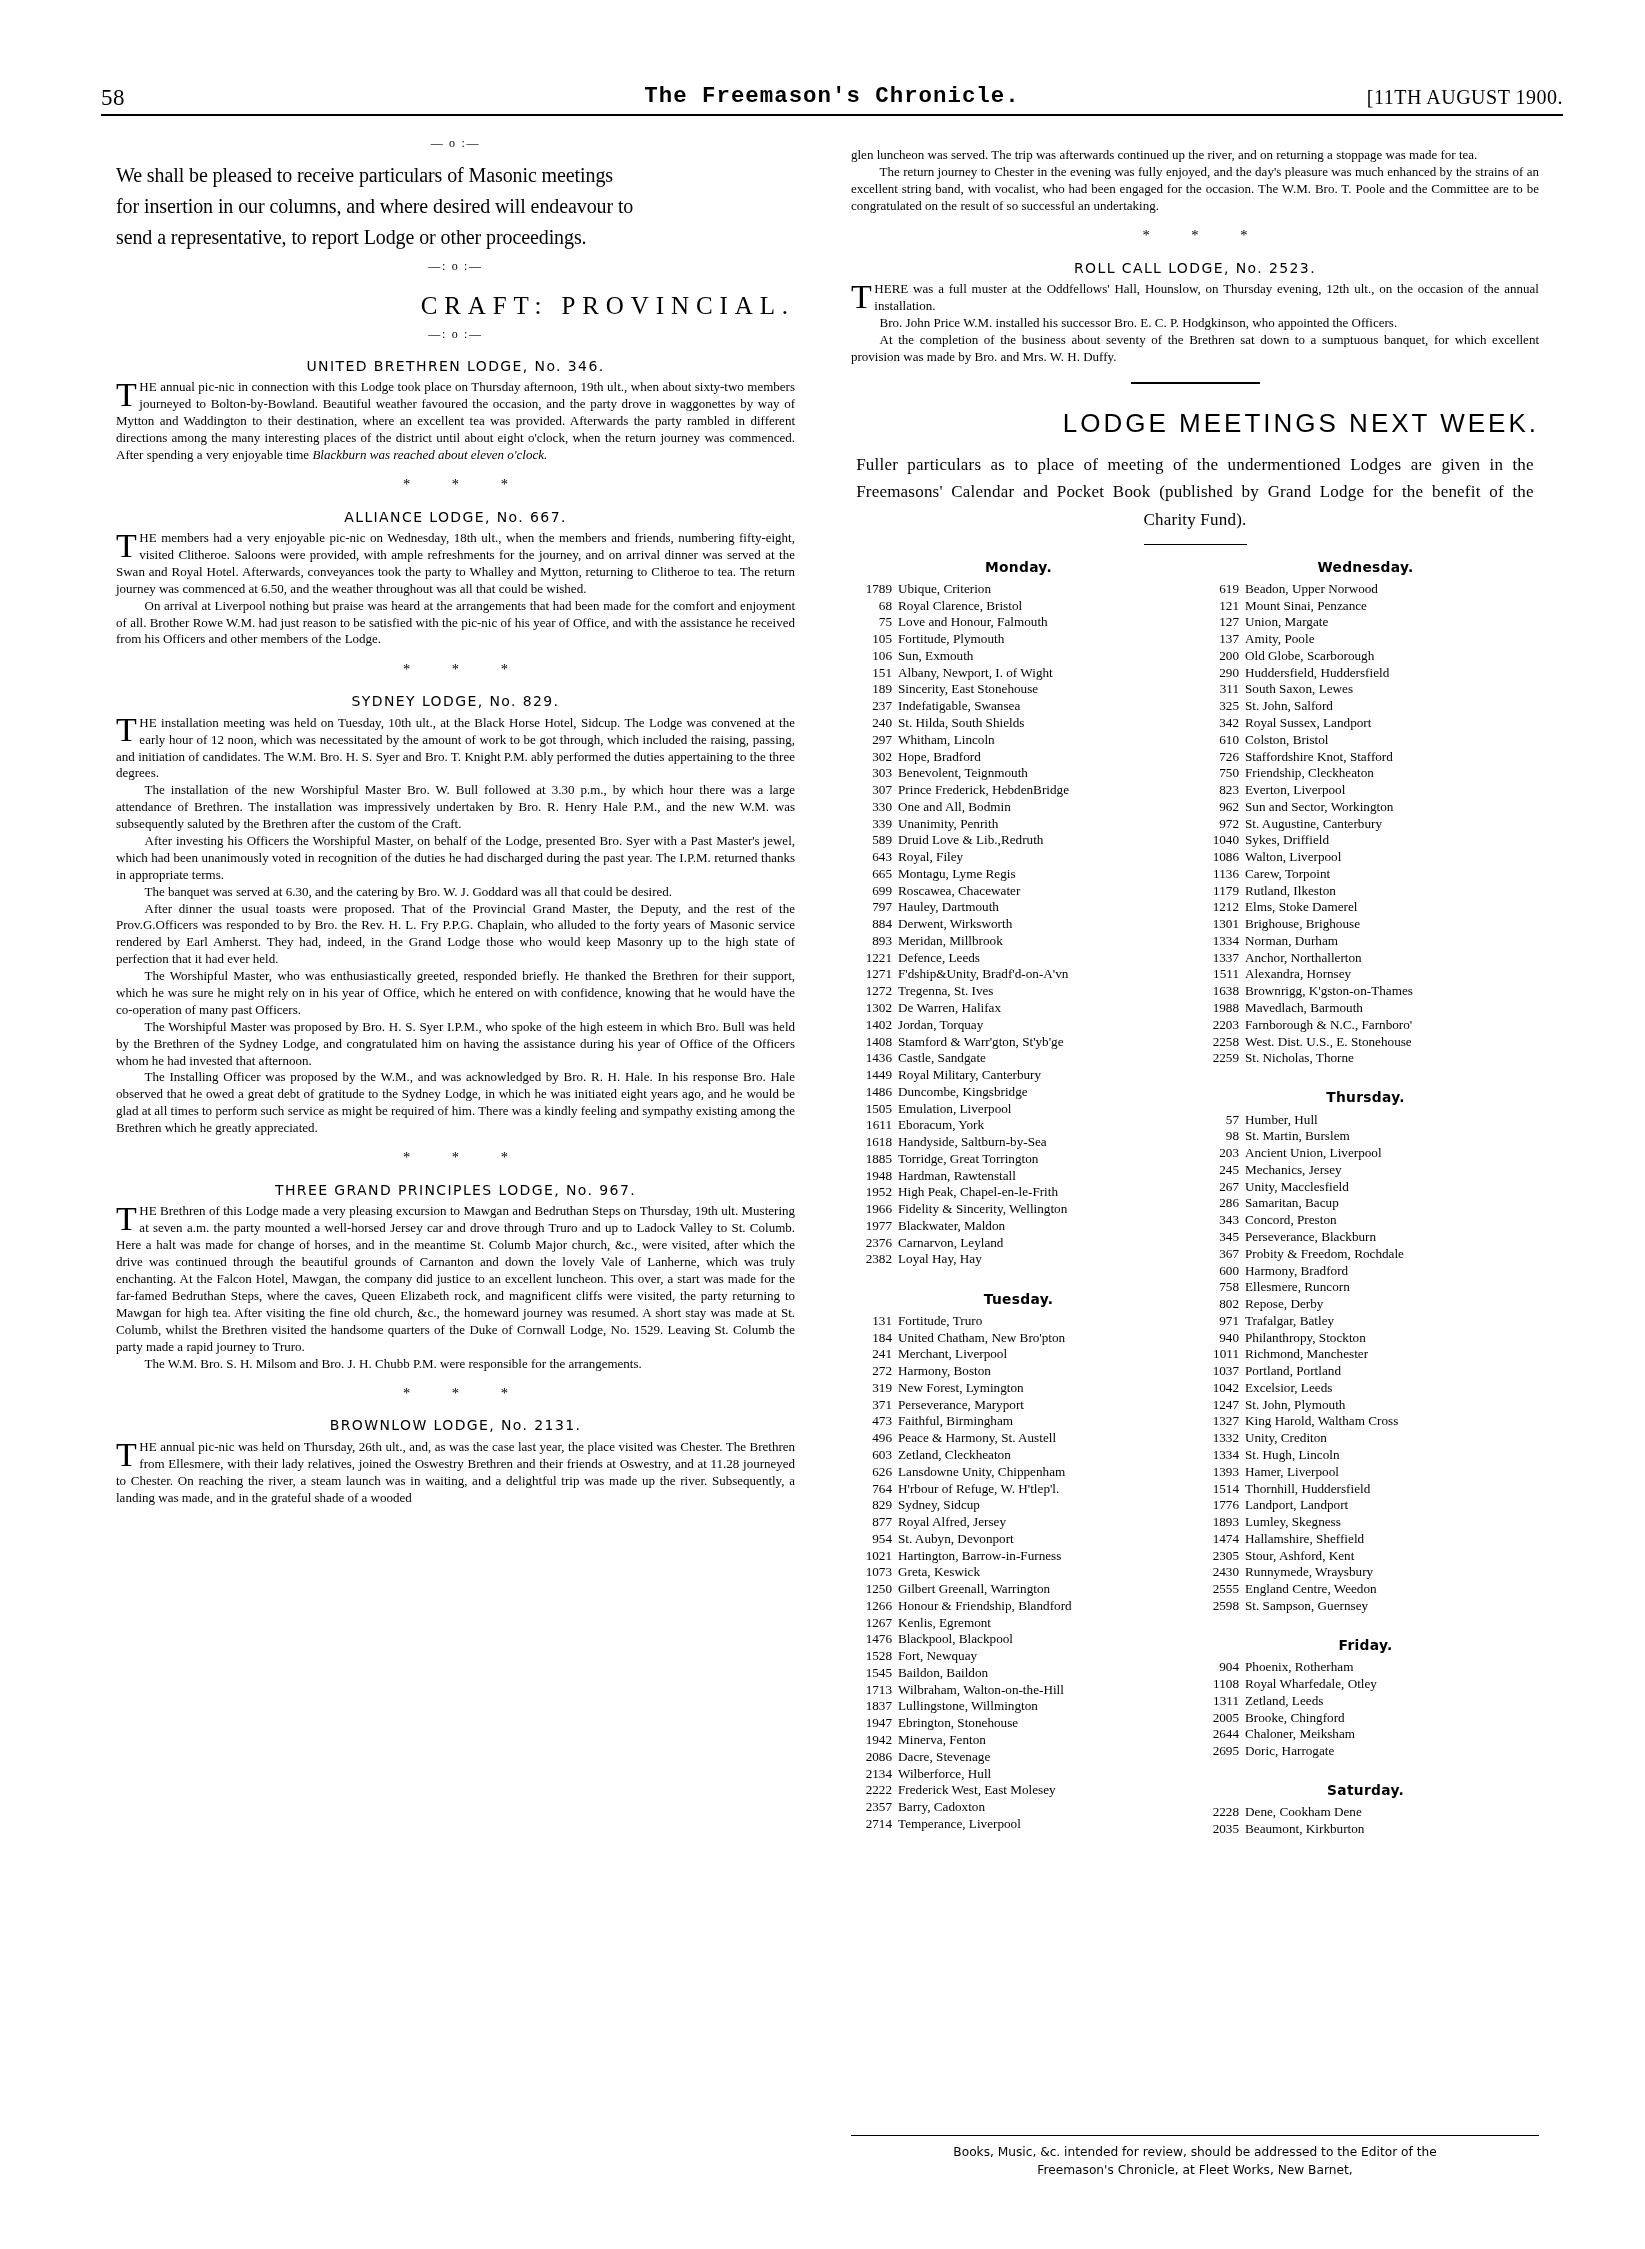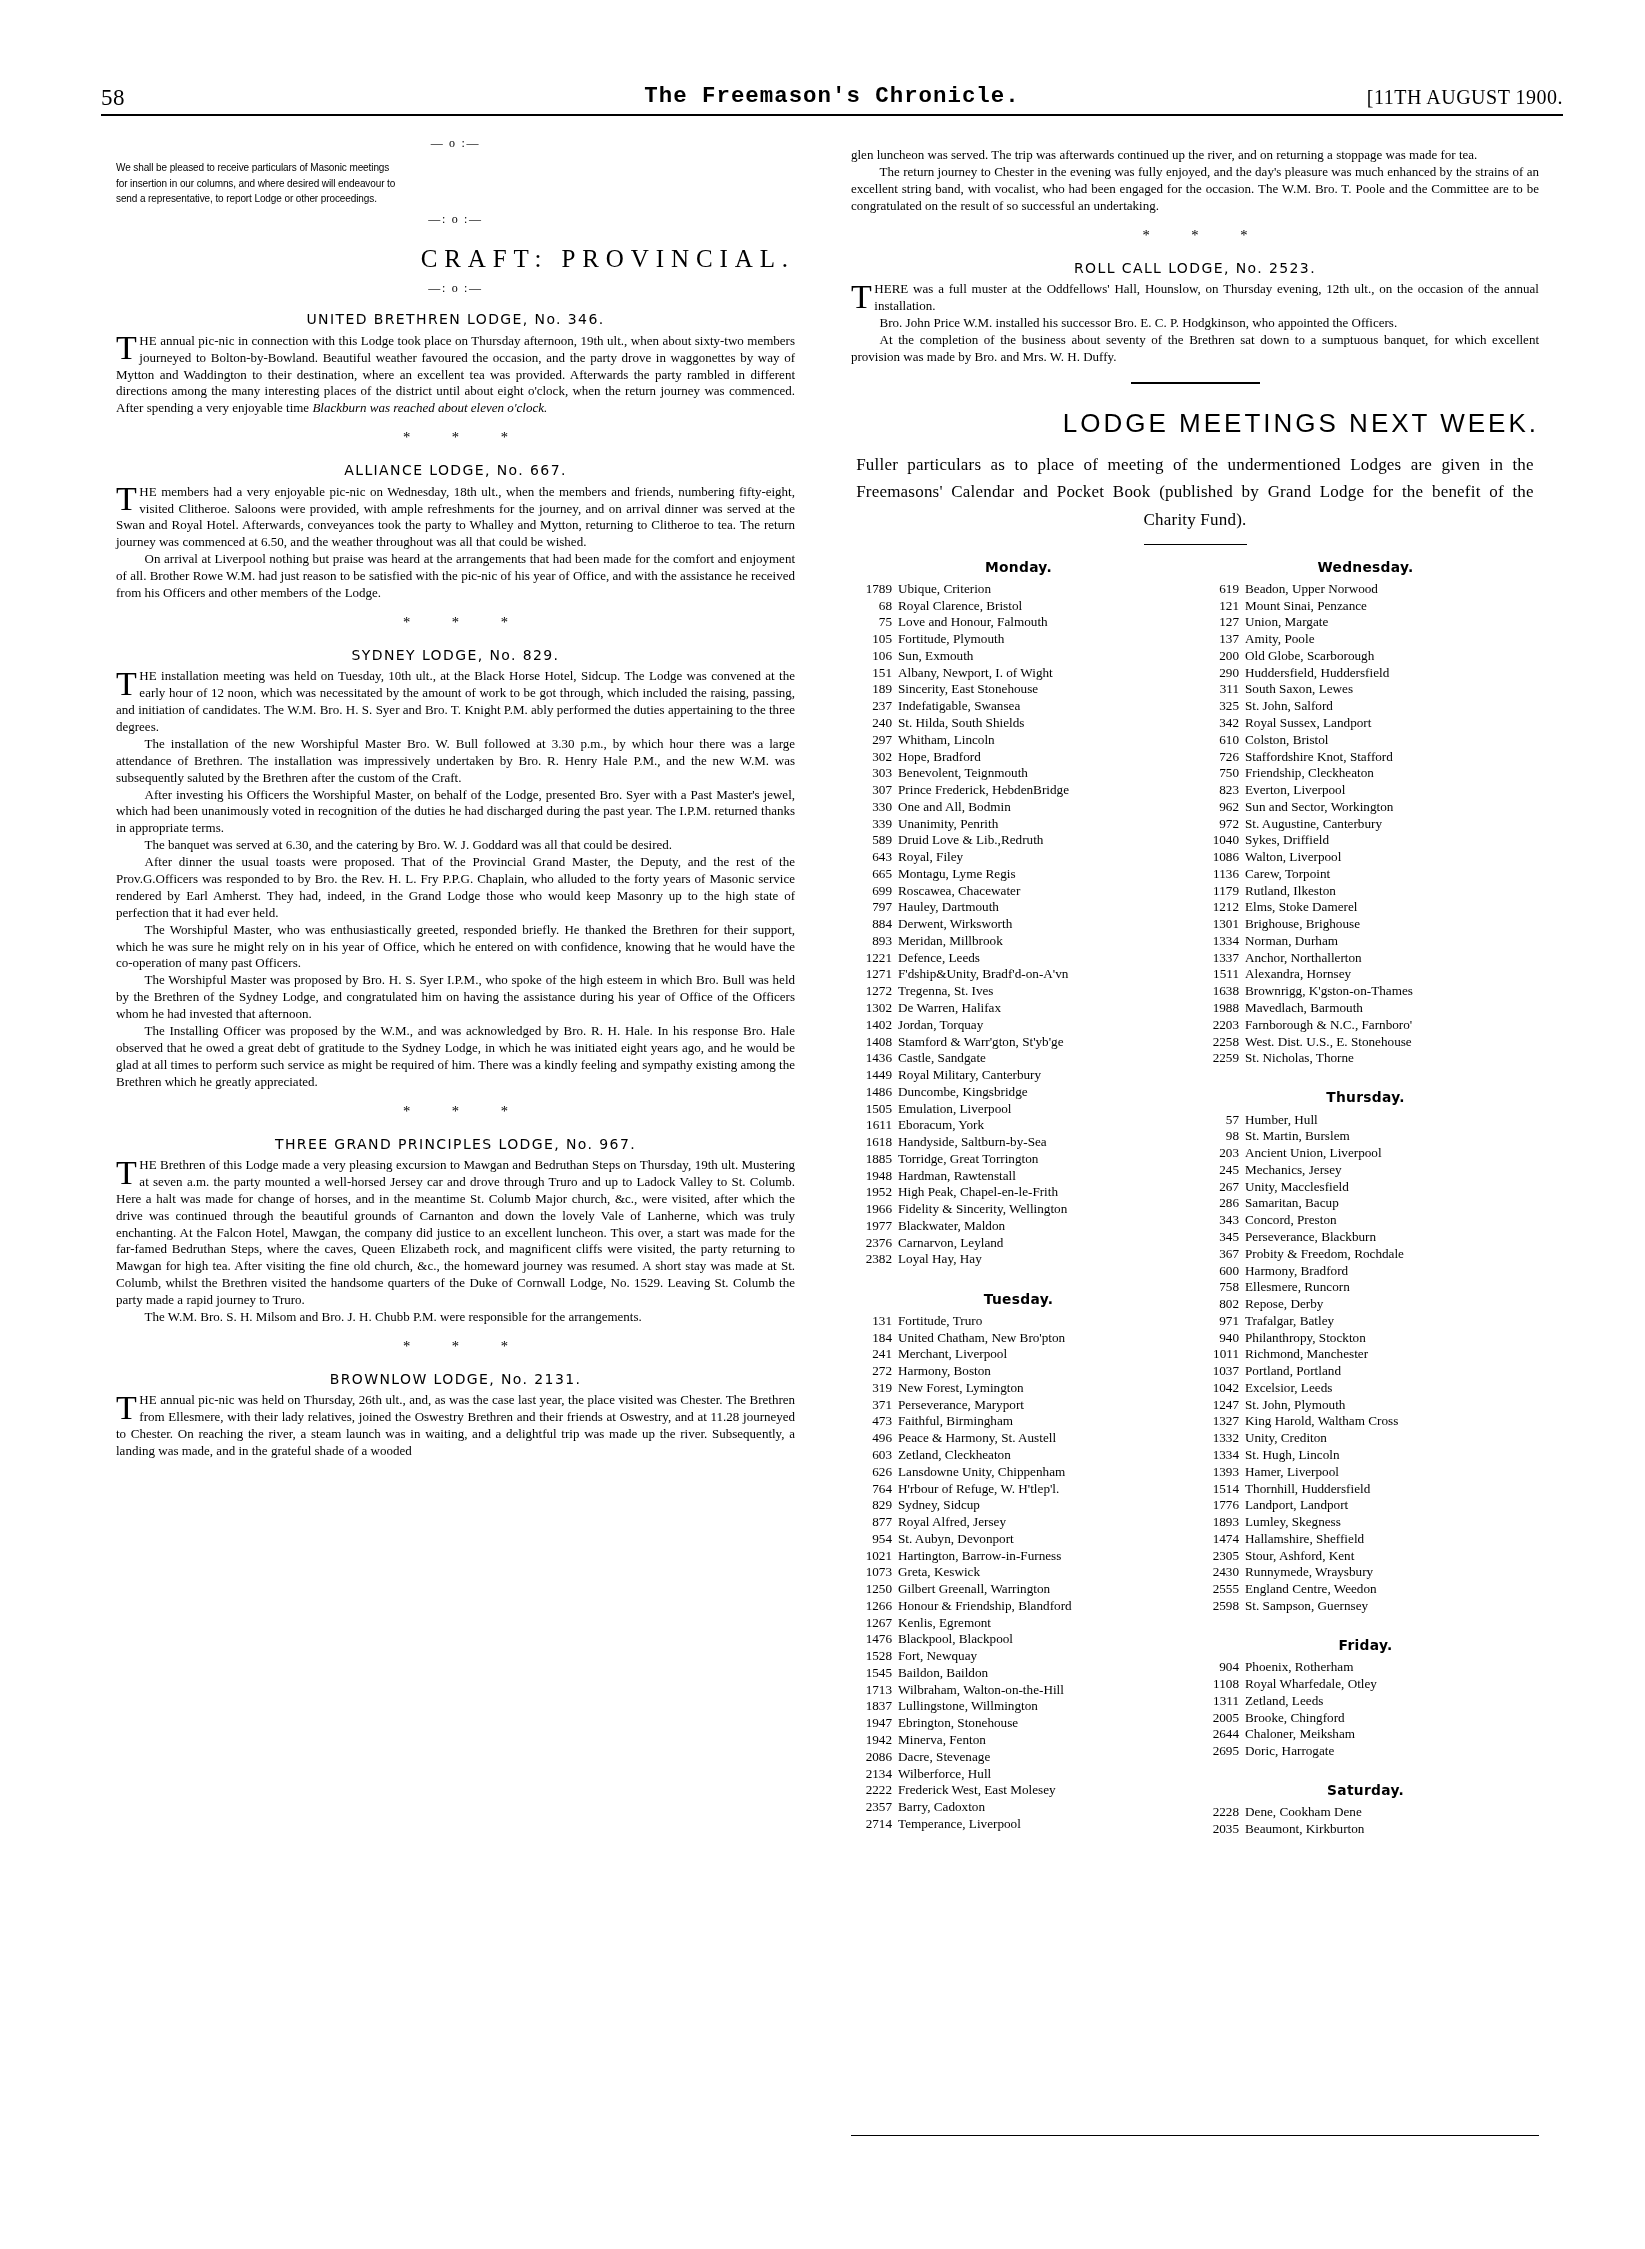--- a/index.html
+++ b/index.html
@@ -92,22 +92,22 @@
     text-indent: 6.9px;
   }
   .orn {
     text-align: center;
     font-size: 12px;
     letter-spacing: 1.7px;
     margin: 5.2px 0 8.6px 0;
     font-family: "Liberation Serif", serif;
   }
   .lead-note {
-    font-family: Liberation Sans, sans-serif;
-    font-size: 10px;
+    font-family: Liberation Serif, serif;
+    font-size: 20px;
     line-height: 1.55;
     text-align: left;
     letter-spacing: -0.1px;
     margin: 1.7px 0 5.2px 0;
   }
   .lead-note .ln { display:block; }
   .lodge-head {
     font-family: "DejaVu Sans", sans-serif;
     font-size: 14px;
     font-weight: normal;
@@ -895,15 +895,19 @@
               <span class="lnum">2035</span>
               <span class="lname">Beaumont, Kirkburton</span>
             </div>
           </div>
       </div>
 
     </div>
   </div>
 
   <div class="footer-rule"></div>
+  <div class="footer-note">
+    <div>Books, Music, &amp;c. intended for review, should be addressed to the Editor of the</div>
+    <div>Freemason's Chronicle, at Fleet Works, New Barnet,</div>
+  </div>
 
 </div>
 
 
 </body></html>

